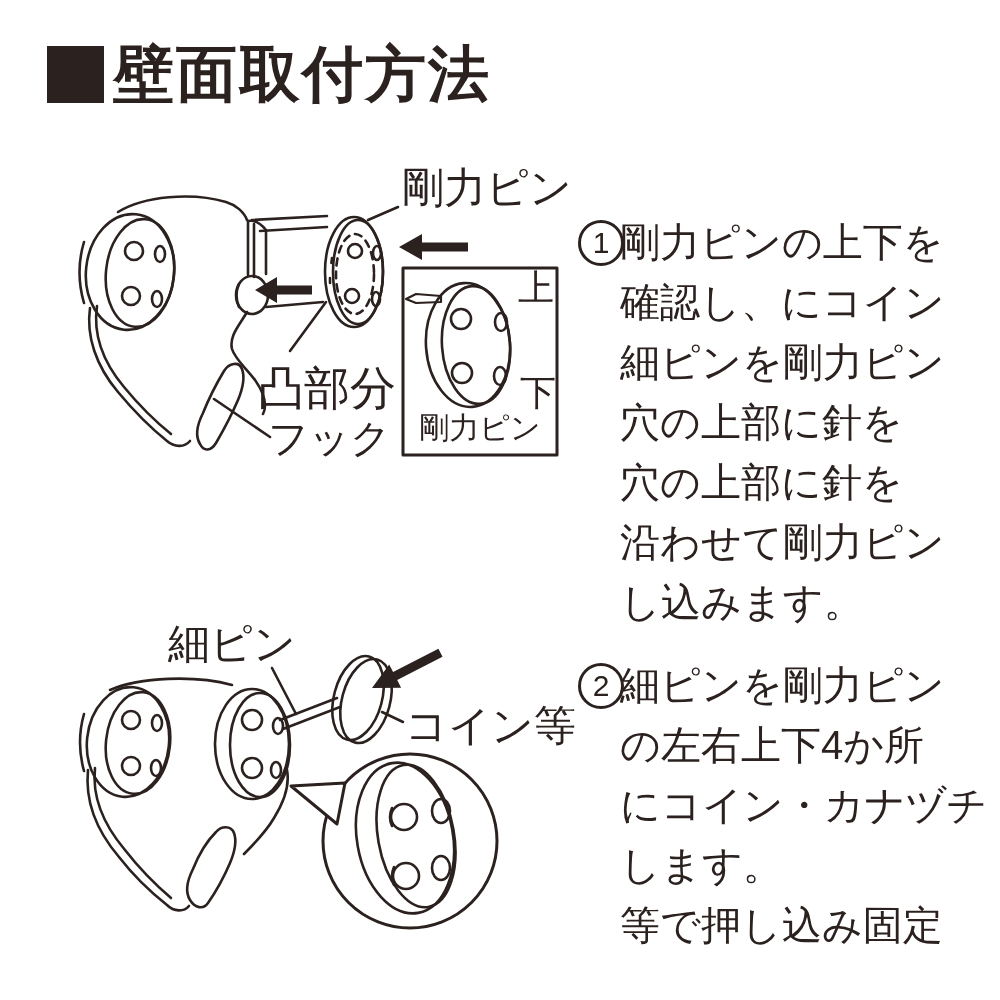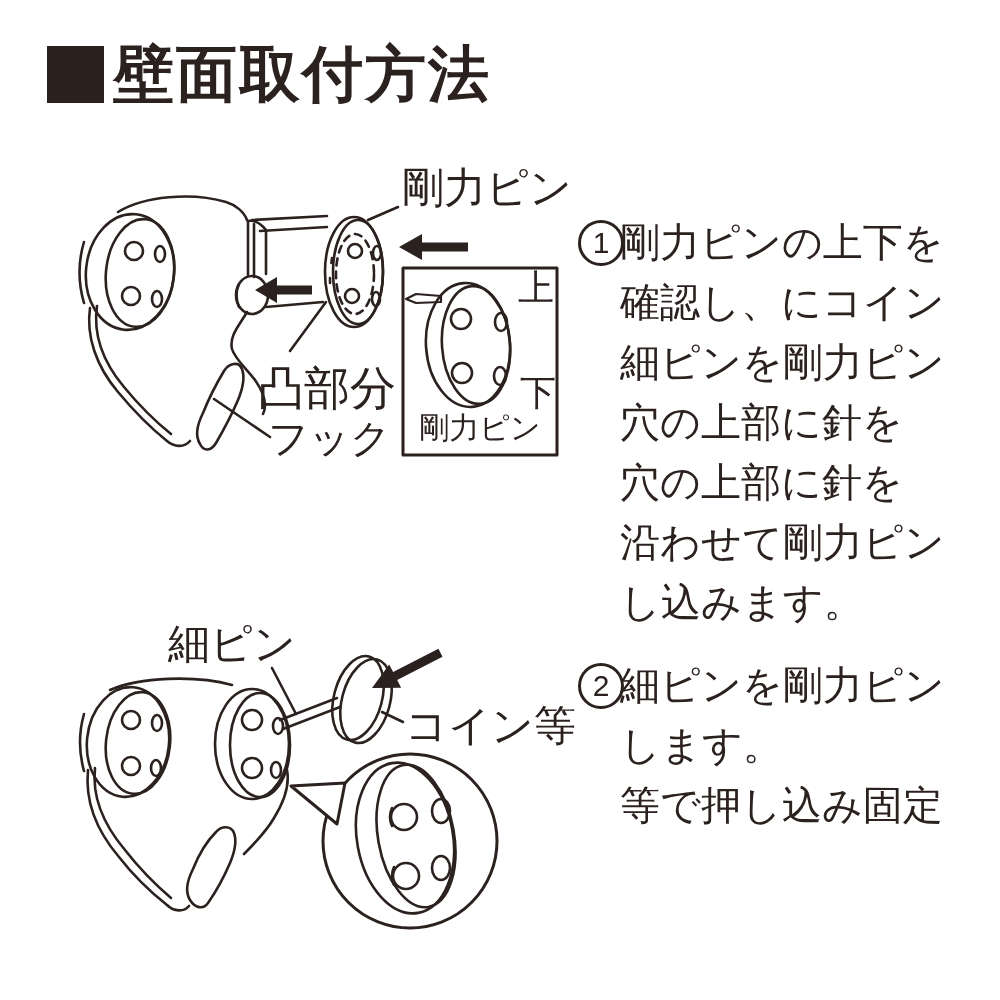--- a/index.html
+++ b/index.html
@@ -148,18 +148,20 @@
       <div class="ln">穴の上部に針を</div>
       <div class="ln">沿わせて剛力ピン</div>
       <div class="ln">し込みます。</div>
     </div>
   </div>
 
   <div class="step" style="top:655px">
     <span class="num">2</span>
     <div class="lines">
       <div class="ln">細ピンを剛力ピン</div>
+      <div class="ln">の左右上下4か所</div>
+      <div class="ln">にコイン・カナヅチ</div>
       <div class="ln">します。</div>
       <div class="ln">等で押し込み固定</div>
     </div>
   </div>
 
 </div>
 
 </body></html>

